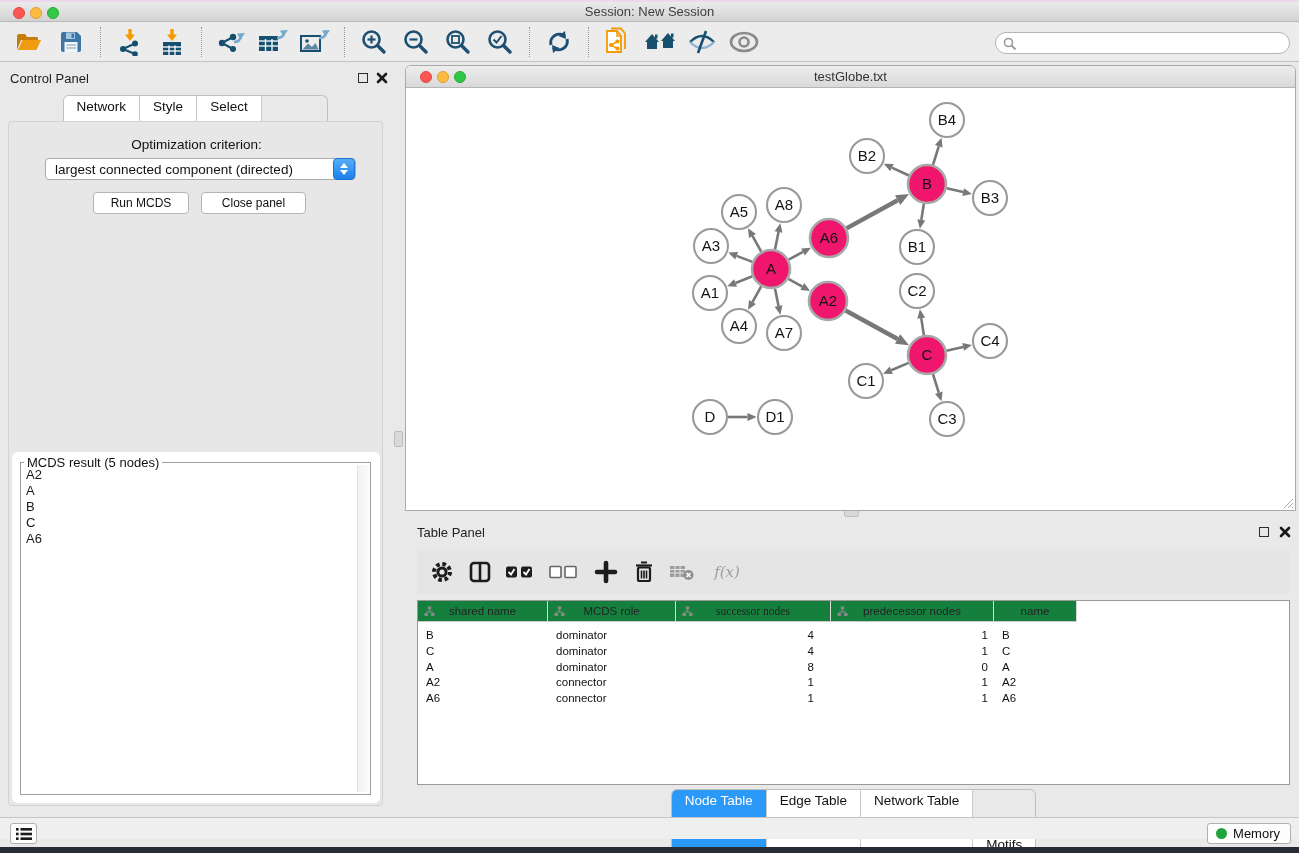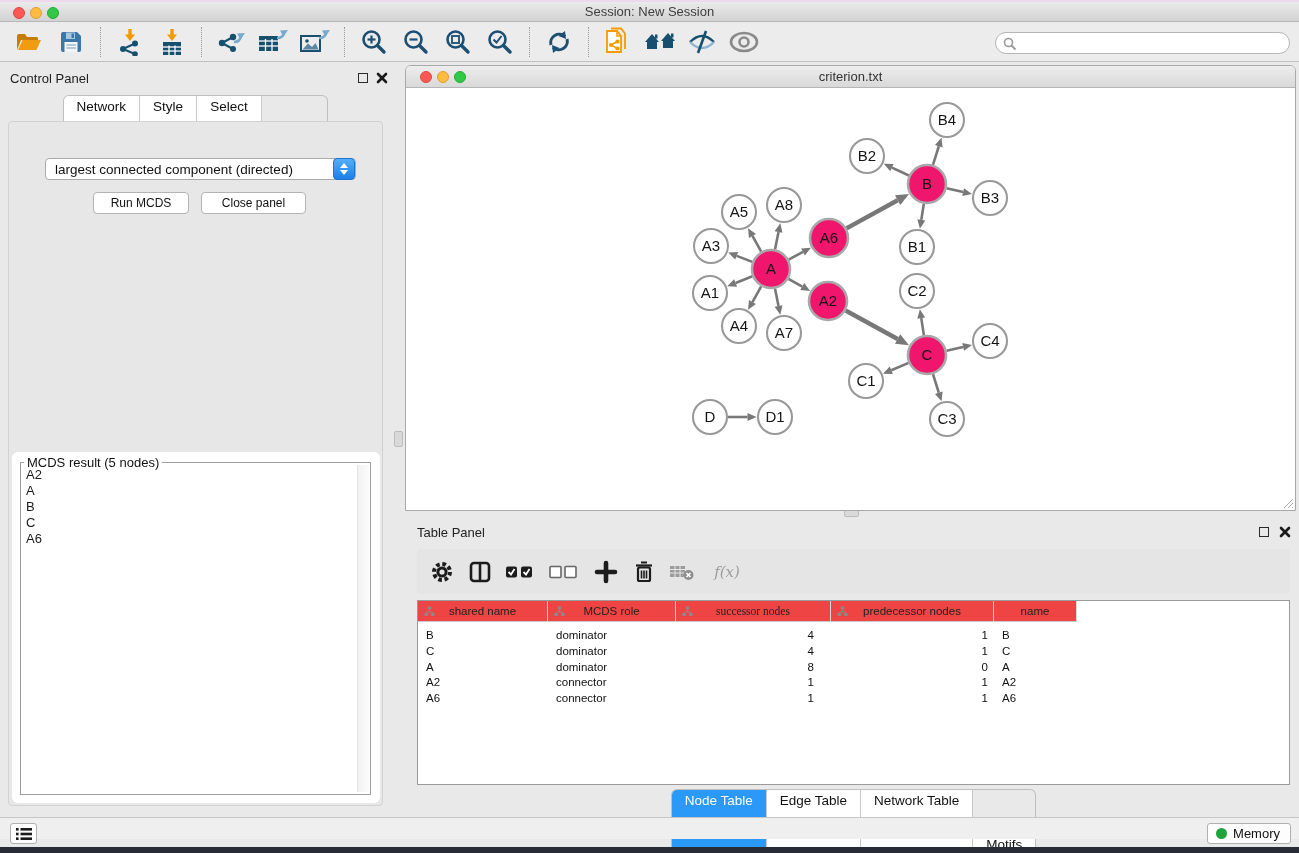--- a/index.html
+++ b/index.html
@@ -97,21 +97,21 @@
   .tp-title { position:absolute; left:417px; top:525px; font-size:13px; color:#222; }
   .tp-float { position:absolute; left:1259px; top:527px; }
   .tp-close { position:absolute; left:1279px; top:526px; }
   .tp-toolbar {
     position:absolute; left:417px; top:549px; width:873px; height:45px;
     background:#e5e5e5; border-radius:3px; display:flex; align-items:center; padding-left:8px;
   }
   .tp-toolbar .tbtn + .tbtn { margin-left:4px; }
   .tp-table { position:absolute; left:417px; top:600px; width:873px; height:185px; background:#fff; border:1px solid #9a9a9a; }
   .th-row { position:absolute; left:0; top:0; height:21px; }
-  .th-cell { position:absolute; top:0; height:21px; background:#ef4444; border-right:1px solid #d7d7d7; border-bottom:1px solid #c9c9c9; font-size:11.5px; color:#222; text-align:center; line-height:20px; }
+  .th-cell { position:absolute; top:0; height:21px; background:#15803d; border-right:1px solid #d7d7d7; border-bottom:1px solid #c9c9c9; font-size:11.5px; color:#222; text-align:center; line-height:20px; }
   .th-cell svg { position:absolute; left:6px; top:5px; }
   .tbl-row { position:absolute; left:0; height:16px; font-size:11.5px; color:#111; }
   .tbl-cell { position:absolute; top:0; height:16px; line-height:16px; white-space:nowrap; overflow:hidden; }
   .tp-tabs { position:absolute; left:417px; top:790px; width:873px; display:flex; justify-content:center; }
   
   .statusbar { position:absolute; left:0; top:817px; width:1299px; height:22px; background:#efefef; border-top:1px solid #c6c6c6; }
   .list-btn { position:absolute; left:10px; top:5px; width:27px; height:21px; background:#fdfdfd; border:1px solid #b0b0b0; border-radius:3px; display:flex; align-items:center; justify-content:center; }
   .memory-btn { position:absolute; right:8px; top:5px; height:21px; padding:0 10px 0 8px; background:#fdfdfd; border:1px solid #b0b0b0; border-radius:3px; display:flex; align-items:center; font-size:13px; color:#111; }
   .memory-dot { width:11px; height:11px; border-radius:50%; background:#1fa33c; margin-right:6px; }
   .desktop-strip { position:absolute; left:0; top:847px; width:1299px; height:6px; background:#262b35; }
@@ -290,20 +290,21 @@
   </svg>
   <div class="tabs-row">
     <div class="tabset" id="cp-tabset">
         <div class="tab">Network</div>
         <div class="tab">Style</div>
         <div class="tab">Select</div>
         <div class="tab selected">MCDS</div>
       </div>
   </div>
   <div class="cp-content">
+    <div class="opt-label">Optimization criterion:</div>
     <div class="dropdown">
       <span class="val">largest connected component (directed)</span>
       <span class="dd-stepper">
           <span class="up"></span>
           <span class="dn"></span>
         </span>
     </div>
     <div class="btn btn-run">Run MCDS</div>
     <div class="btn btn-closepanel">Close panel</div>
     <div class="result-panel">
@@ -323,21 +324,21 @@
 </div>
 
 <div class="split-v"></div>
 <div class="split-h"></div>
 
 <div class="net-window">
   <div class="net-titlebar">
     <span class="tl red" style="left:14px; top:5px"></span>
     <span class="tl yellow" style="left:31px; top:5px"></span>
     <span class="tl green" style="left:48px; top:5px"></span>
-    <div class="title">criterion.txt</div>
+    <div class="title">testGlobe.txt</div>
   </div>
   <div class="net-canvas">
     <svg id="graph-svg" width="889" height="423" viewBox="0 0 889 423">
         <line x1="355.20930486584723" y1="163.56032429229037" x2="346.46220580946004" y2="147.97955409810075" stroke="#787878" stroke-width="2.6"></line>
         <polygon points="342.0563929990913,140.13170002963142 349.95014095100197,146.02141507127018 342.9742706679181,149.93769312493131" fill="#787878"></polygon>
         <line x1="368.9811984858021" y1="161.40025360835892" x2="372.52585208202214" y2="143.9496512885065" stroke="#787878" stroke-width="2.6"></line>
         <polygon points="374.3173914006331,135.129765412268 376.44580136035034,144.7458909856669 368.60590280369394,143.15341159134607" fill="#787878"></polygon>
         <line x1="346.325077653959" y1="173.84127976735095" x2="330.6780182258064" y2="167.84324031989243" stroke="#787878" stroke-width="2.6"></line>
         <polygon points="322.27430317008793,164.62181621520037 332.1097622723362,164.10825585068423 329.2462741792766,171.57822478910063" fill="#787878"></polygon>
         <line x1="346.38868096605233" y1="188.3224861772909" x2="329.59056367167807" y2="194.93158150622503" stroke="#787878" stroke-width="2.6"></line>

